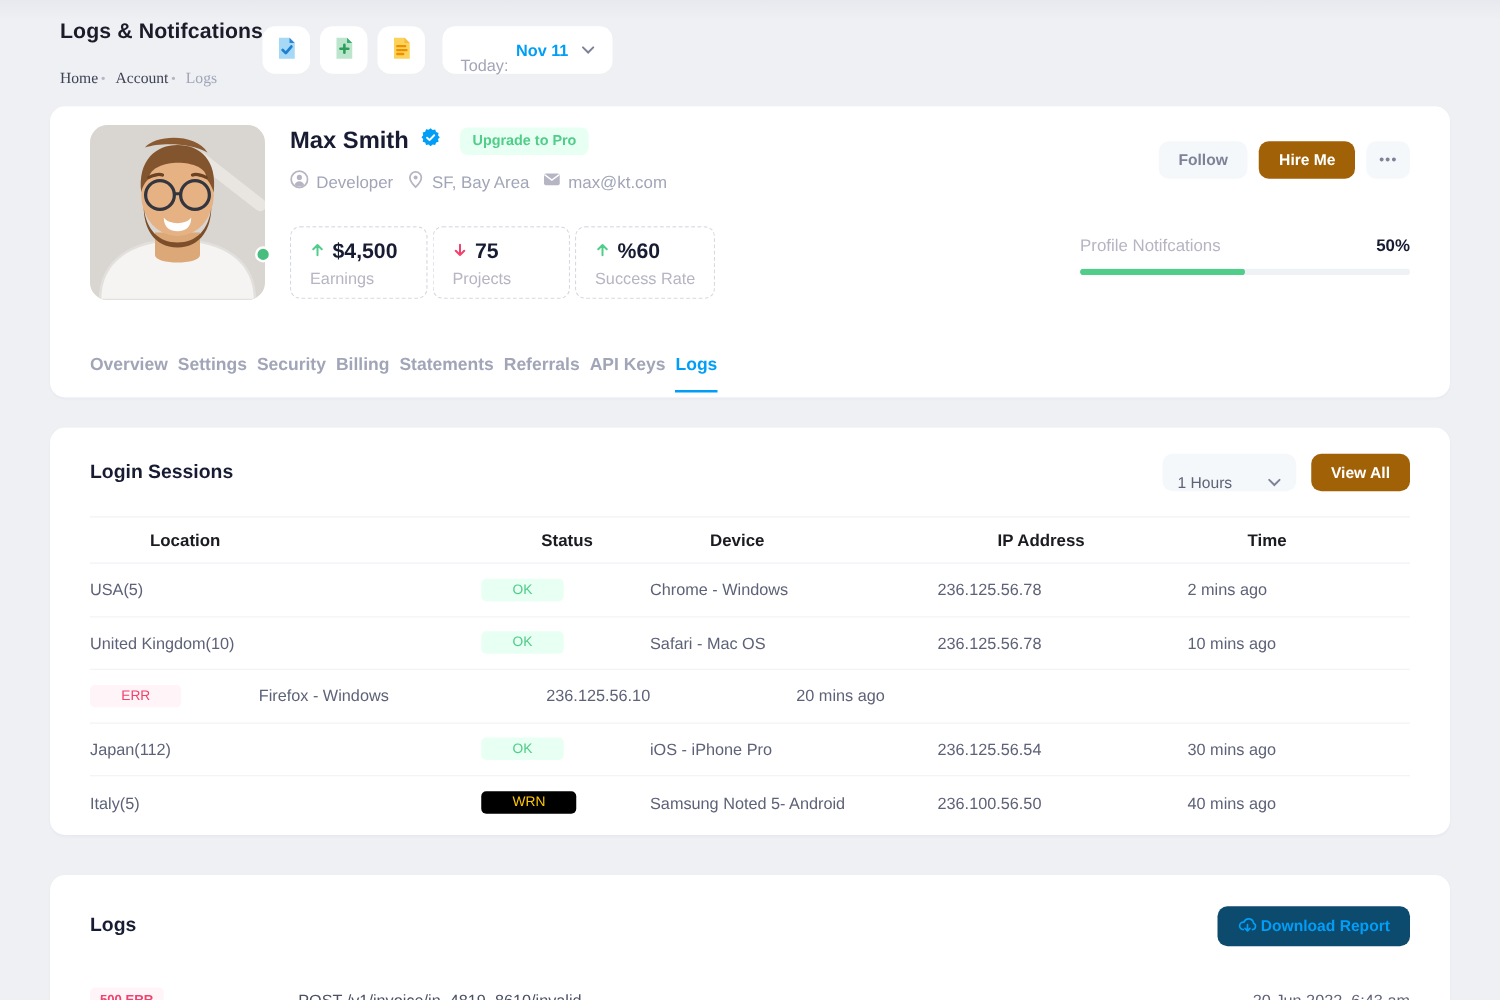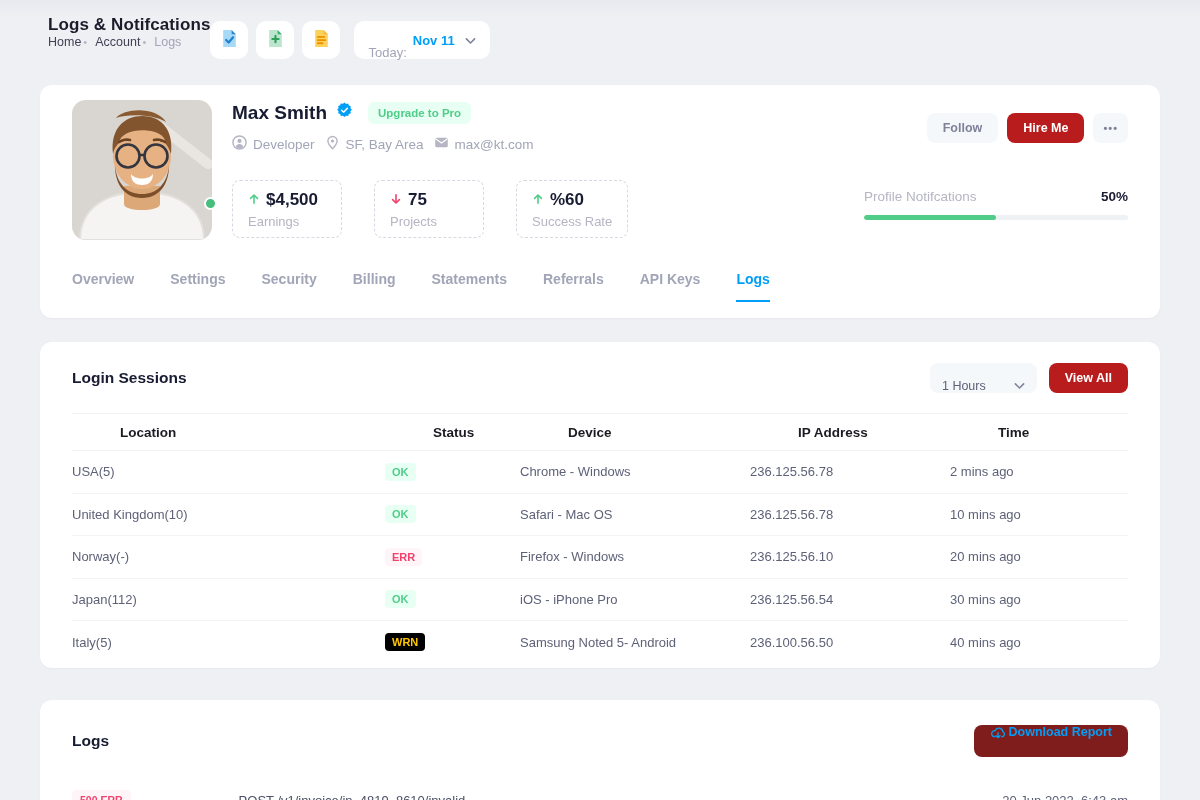--- a/index.html
+++ b/index.html
@@ -5,21 +5,21 @@
   * { margin:0; padding:0; box-sizing:border-box; }
   html,body { width:1200px; height:800px; overflow:hidden; }
   body {
     font-family:"Liberation Sans", sans-serif;
     background:linear-gradient(180deg,#e7e9ee 0,#eef0f4 16px) #eef0f4;
     color:#181c32;
   }
   .topbar { display:flex; justify-content:flex-start; align-items:flex-start;
     padding:15px 40px 0 48px; height:85px; }
   .page-title { font-size:17px; font-weight:700; color:#1b1b29; letter-spacing:.1px; }
-  .breadcrumb { margin-top:0; font-size:12.5px; color:#3f4254; display:flex; align-items:center; }
+  .breadcrumb { margin-top:20px; font-size:12.5px; color:#3f4254; display:flex; align-items:center;font-family:Liberation Serif, serif; }
   .bc-item { cursor:pointer; }
   .bc-item.last { color:#a1a5b7; }
   .bc-dot { color:#b5b5c3; margin:0 8px 0 2px; font-size:11px; }
   .topbar-right { display:flex; gap:8px; align-items:center; margin-top:6px; }
   .icon-btn { width:38px; height:38px; background:#fff; border:none; border-radius:10px;
     display:flex; align-items:center; justify-content:center; cursor:pointer; }
   .date-pill { height:38px; background:#fff; border-radius:10px; display:flex; align-items:center;
     gap:6px; padding:0 14px; margin-left:6px; cursor:pointer; }
   .date-label { color:#a1a5b7; font-size:13px;margin-top:24px; }
   .date-value { color:#009ef7; font-size:13px; font-weight:700; }
@@ -33,37 +33,37 @@
   .avatar-img { width:140px; height:140px; border-radius:14px; overflow:hidden; display:block; }
   .status-dot { position:absolute; right:-5px; bottom:30px; width:13px; height:13px;
     background:#47be7d; border-radius:50%; border:2px solid #fff; }
   .identity { position:absolute; left:192px; top:16px; }
   .name-row { display:flex; align-items:center; gap:8px; }
   .profile-name { font-size:19px; font-weight:700; color:#181c32; }
   .upgrade-badge { background:#e8fff3; color:#50cd89; font-size:11.5px; font-weight:700;
     padding:5px 10px; border-radius:6px; margin-left:6px; cursor:pointer; }
   .meta-row { display:flex; align-items:center; gap:10px; margin-top:11px; }
   .meta-item { display:flex; align-items:center; gap:6px; color:#a1a5b7; font-size:13.5px; }
-  .stats-row { display:flex; gap:32px; margin-top:27px; }
+  .stats-row { display:flex; gap:4px; margin-top:27px; }
   .stat-box { border:1px dashed #d5d9e2; border-radius:8px; padding:9px 15px 8px; min-width:110px; }
   .stat-value { display:flex; align-items:center; gap:6px; font-size:17px; font-weight:700; color:#181c32; }
   .stat-label { margin-top:4px; font-size:13px; color:#b5b5c3; }
   .actions { position:absolute; right:32px; top:28px; display:flex; gap:9px; }
   .btn { border:none; border-radius:8px; height:30px; padding:0 16px; font-size:12.5px;
     font-weight:600; cursor:pointer; font-family:inherit; }
   .btn-light { background:#f5f8fa; color:#7e8299; }
-  .btn-primary { background:#b91c1c; color:#fff; }
+  .btn-primary { background:#a16207; color:#fff; }
   .btn-more { background:#f5f8fa; color:#7e8299; padding:0 10px; letter-spacing:1px; font-size:11px; }
   .completion { position:absolute; right:32px; top:104px; width:264px; }
   .completion-head { display:flex; justify-content:space-between; align-items:center; }
   .completion-label { color:#b5b5c3; font-size:13.5px; }
   .completion-pct { color:#181c32; font-size:13.5px; font-weight:700; }
   .progress-track { margin-top:11px; height:5px; background:#eff2f5; border-radius:3px; overflow:hidden; }
   .progress-fill { height:100%; background:#50cd89; border-radius:3px; }
-  .tabs { position:absolute; left:32px; bottom:16px; display:flex; gap:36px; }
+  .tabs { position:absolute; left:32px; bottom:4px; display:flex; gap:8px; }
   .tab { font-size:14px; font-weight:600; color:#a1a5b7; padding-bottom:13px;
     border-bottom:2px solid transparent; cursor:pointer; }
   .tab.active { color:#009ef7; border-bottom-color:#009ef7; }
 
   
   .sessions-card { margin-top:24px; height:326px; padding:0 32px; }
   .card-head { height:72px; display:flex; align-items:center; justify-content:space-between;
     border-bottom:1px solid #f1f2f6; }
   .card-title { font-size:15.5px; font-weight:700; color:#181c32; }
   .head-controls { display:flex; gap:12px; align-items:center; }
@@ -72,29 +72,29 @@
   .thead { height:37px; display:flex; align-items:center; border-bottom:1px solid #f1f2f6; }
   .th { font-size:13.5px; font-weight:600; color:#1b1c22;padding-left:48px; }
   .trow { height:42.5px; display:flex; align-items:center; border-bottom:1px solid #f4f4f7; }
   .trow:last-child { border-bottom:none; }
   .td { font-size:13px; color:#5e6278; }
   .col-location { width:313px; }
   .col-status { width:135px; }
   .col-device { width:230px; }
   .col-ip { width:200px; }
   .col-time { flex:1; }
-  .badge { display:inline-block; font-size:11px; font-weight:700; padding:3px 7px; border-radius:4px; }
+  .badge { display:inline-block; font-size:11px; font-weight:400; padding:3px 25px; border-radius:4px; }
   .badge.ok  { background:#e8fff3; color:#50cd89; }
   .badge.err { background:#fff5f8; color:#f1416c; }
   .badge.wrn { background:#000000; color:#ffc700; }
 
   
   .logs-card { margin-top:32px; height:168px; padding:0 32px; }
   .logs-head { height:82px; display:flex; align-items:center; justify-content:space-between; }
-  .download-btn { display:flex; gap:3px; background:#7f1d1d; color:#009ef7;
+  .download-btn { display:flex; align-items:center; gap:3px; background:#0c4a6e; color:#009ef7;
     border:none; border-radius:8px; height:32px; padding:0 16px; font-size:12.5px; font-weight:600;
     cursor:pointer; font-family:inherit; }
   .log-row { display:flex; align-items:center; margin-top:8px; }
   .log-badge { background:#fff5f8; color:#f1416c; font-size:10.5px; font-weight:700;
     padding:4px 8px; border-radius:4px; white-space:nowrap; }
   .log-path { margin-left:108px; flex:1; font-size:13px; color:#4b5066; }
   .log-date { font-size:13px; color:#5e6278; }
 </style>
 </head>
 <body>
@@ -304,21 +304,20 @@
         <span class="td col-time">2 mins ago</span>
       </div>
       <div class="trow">
         <span class="td col-location">United Kingdom(10)</span>
         <span class="td col-status"><span class="badge ok">OK</span></span>
         <span class="td col-device">Safari - Mac OS</span>
         <span class="td col-ip">236.125.56.78</span>
         <span class="td col-time">10 mins ago</span>
       </div>
       <div class="trow">
-        <span class="td col-location">Norway(-)</span>
         <span class="td col-status"><span class="badge err">ERR</span></span>
         <span class="td col-device">Firefox - Windows</span>
         <span class="td col-ip">236.125.56.10</span>
         <span class="td col-time">20 mins ago</span>
       </div>
       <div class="trow">
         <span class="td col-location">Japan(112)</span>
         <span class="td col-status"><span class="badge ok">OK</span></span>
         <span class="td col-device">iOS - iPhone Pro</span>
         <span class="td col-ip">236.125.56.54</span>

